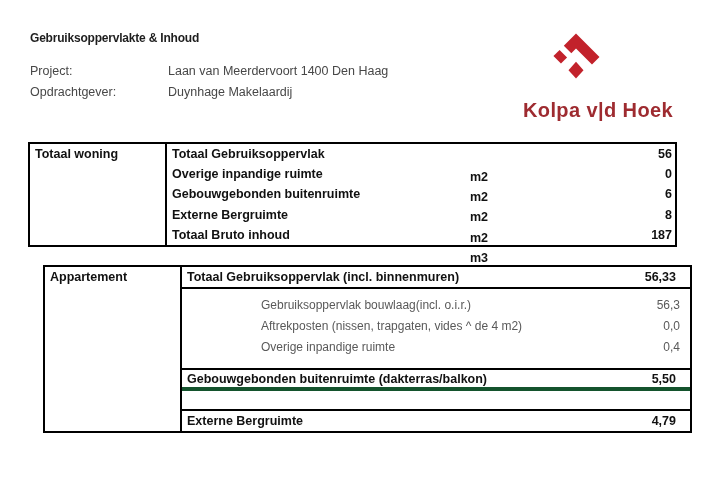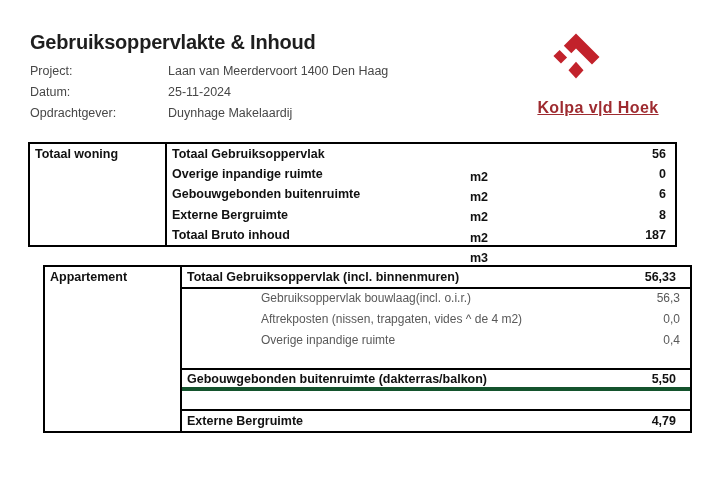--- a/index.html
+++ b/index.html
@@ -2,74 +2,70 @@
 <html><head>
 <meta charset="utf-8">
 <style>
   * { margin:0; padding:0; box-sizing:border-box; }
   html,body { width:720px; height:489px; background:#ffffff; overflow:hidden; }
   body { font-family:"Liberation Sans", sans-serif; position:relative; }
 
   .page { position:absolute; inset:0; background:#fff; }
 
   
-  .title { position:absolute; left:30px; top:31px; font-size:20px; font-weight:700;
+  .title { position:absolute; left:30px; top:31px; font-size:12px; font-weight:700;
            color:#1e1e1e; letter-spacing:-0.2px; }
   .meta { position:absolute; left:30px; top:60px; font-size:12.5px; color:#474747; }
   .meta-row { display:flex; height:21px; align-items:center; }
   .meta-label { width:138px; }
   .meta-value { white-space:nowrap; }
 
   
   .logo-mark { position:absolute; left:545px; top:32px; width:62px; height:50px; }
   .logo-text { position:absolute; left:498px; top:99px; width:200px; text-align:center;
-               font-size:16px; font-weight:700; color:#9E2B30; letter-spacing:0.4px;
-               white-space:nowrap;text-decoration:underline; }
+               font-size:20px; font-weight:700; color:#9E2B30; letter-spacing:0.4px;
+               white-space:nowrap; }
 
   
   .tbl { position:absolute; left:28px; width:649px; border:2px solid #000;
          display:flex; background:#fff; font-size:12.5px; color:#111; }
   .tbl-left { width:137px; border-right:2px solid #000; padding:3px 5px 0 5px;
               font-weight:700; }
   .tbl-right { flex:1; display:flex; flex-direction:column; }
 
   .t1 { top:142px; height:105px; }
   .t1 .row { display:flex; height:20.2px; align-items:center; font-weight:700; }
   .t1 .lbl { width:303px; padding-left:5px; white-space:nowrap; }
   .t1 .unit { width:120px;margin-top:46px; }
-  .t1 .val { flex:1; text-align:right; padding-right:9px; }
+  .t1 .val { flex:1; text-align:right; padding-right:3px; }
 
   .t2 { top:265px; height:168px;margin-left:15px; }
   .t2 .boldrow { display:flex; align-items:center; font-weight:700; }
   .t2 .boldrow .lbl { flex:1; padding-left:5px; white-space:nowrap; }
   .t2 .boldrow .val { text-align:right; padding-right:14px; }
   .row-total { height:22px; border-bottom:2px solid #000; }
   .sub-area { height:80px; padding-top:2px; color:#595959; font-size:12px; }
-  .sub-row { display:flex; height:21px; align-items:flex-start; }
+  .sub-row { display:flex; height:21px; align-items:flex-end; }
   .sub-row .lbl { flex:1; padding-left:79px; white-space:nowrap; }
   .sub-row .val { text-align:right; padding-right:10px; }
   .row-buiten { height:24px; border-top:2px solid #000; border-bottom:4px solid #14532d; }
   .row-empty { height:18px; }
   .row-berg { height:22px; border-top:2px solid #000; }
 </style>
 </head>
 <body>
 
 <div class="page">
 
   <div class="title">Gebruiksoppervlakte &amp; Inhoud</div>
 
   <div class="meta">
     <div class="meta-row">
       <span class="meta-label">Project:</span>
       <span class="meta-value">Laan van Meerdervoort 1400 Den Haag</span>
-    </div>
-    <div class="meta-row">
-      <span class="meta-label">Datum:</span>
-      <span class="meta-value">25-11-2024</span>
     </div>
     <div class="meta-row">
       <span class="meta-label">Opdrachtgever:</span>
       <span class="meta-value">Duynhage Makelaardij</span>
     </div>
   </div>
 
   <svg class="logo-mark" viewBox="0 0 66 52" xmlns="http://www.w3.org/2000/svg">
     <path fill="#C2222B" d="M33,1 L58,26 L50,34 L33,17 L28,22 L20,14 Z"></path>
     <path fill="#C2222B" d="M15.5,18.5 L23.5,26.5 L17,33 L9,25 Z"></path>

